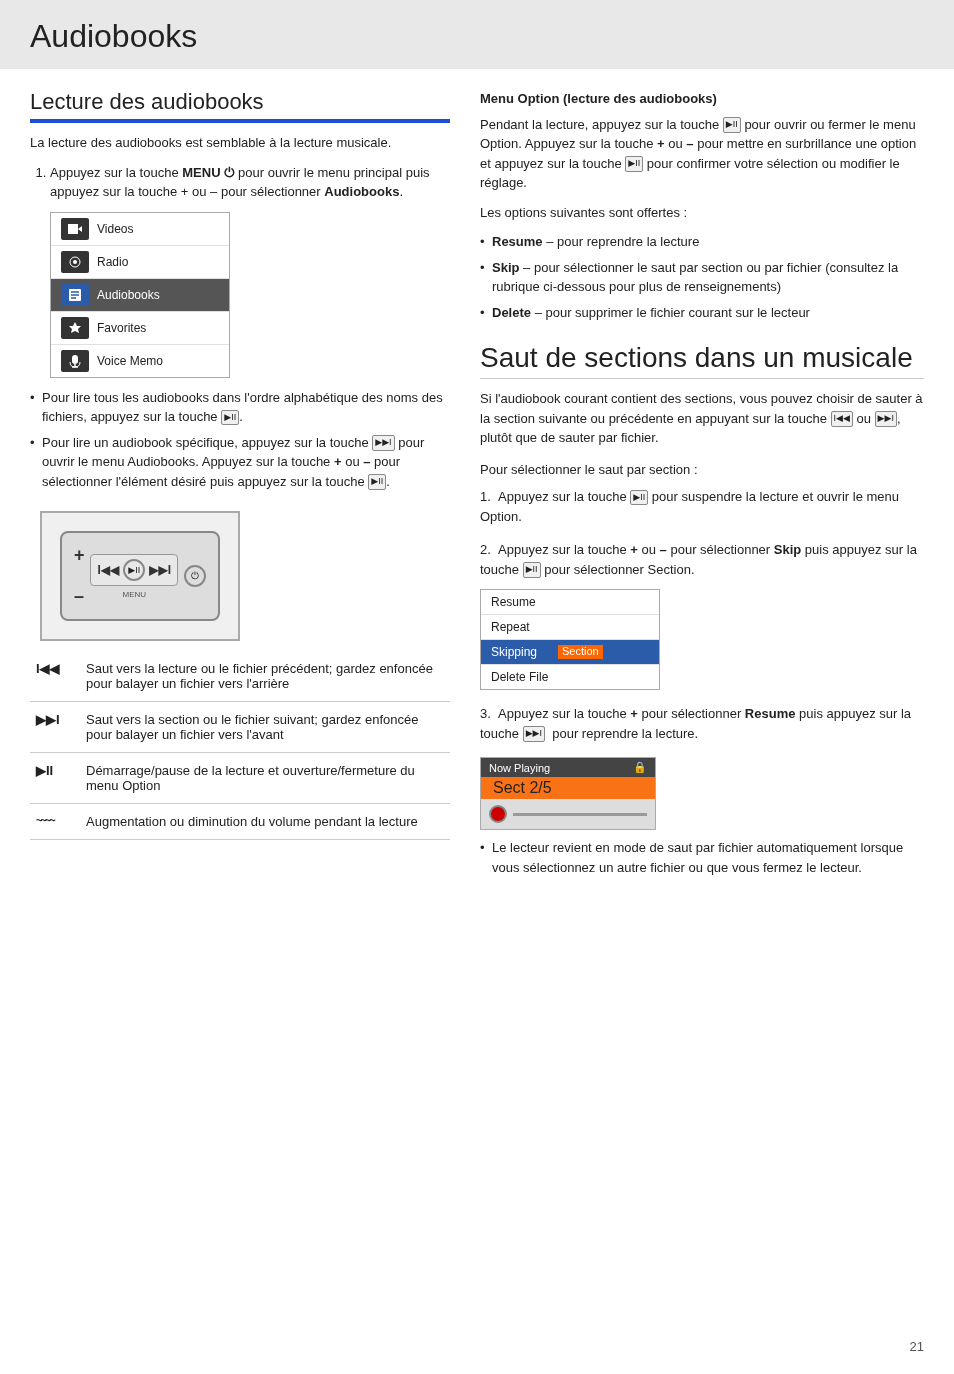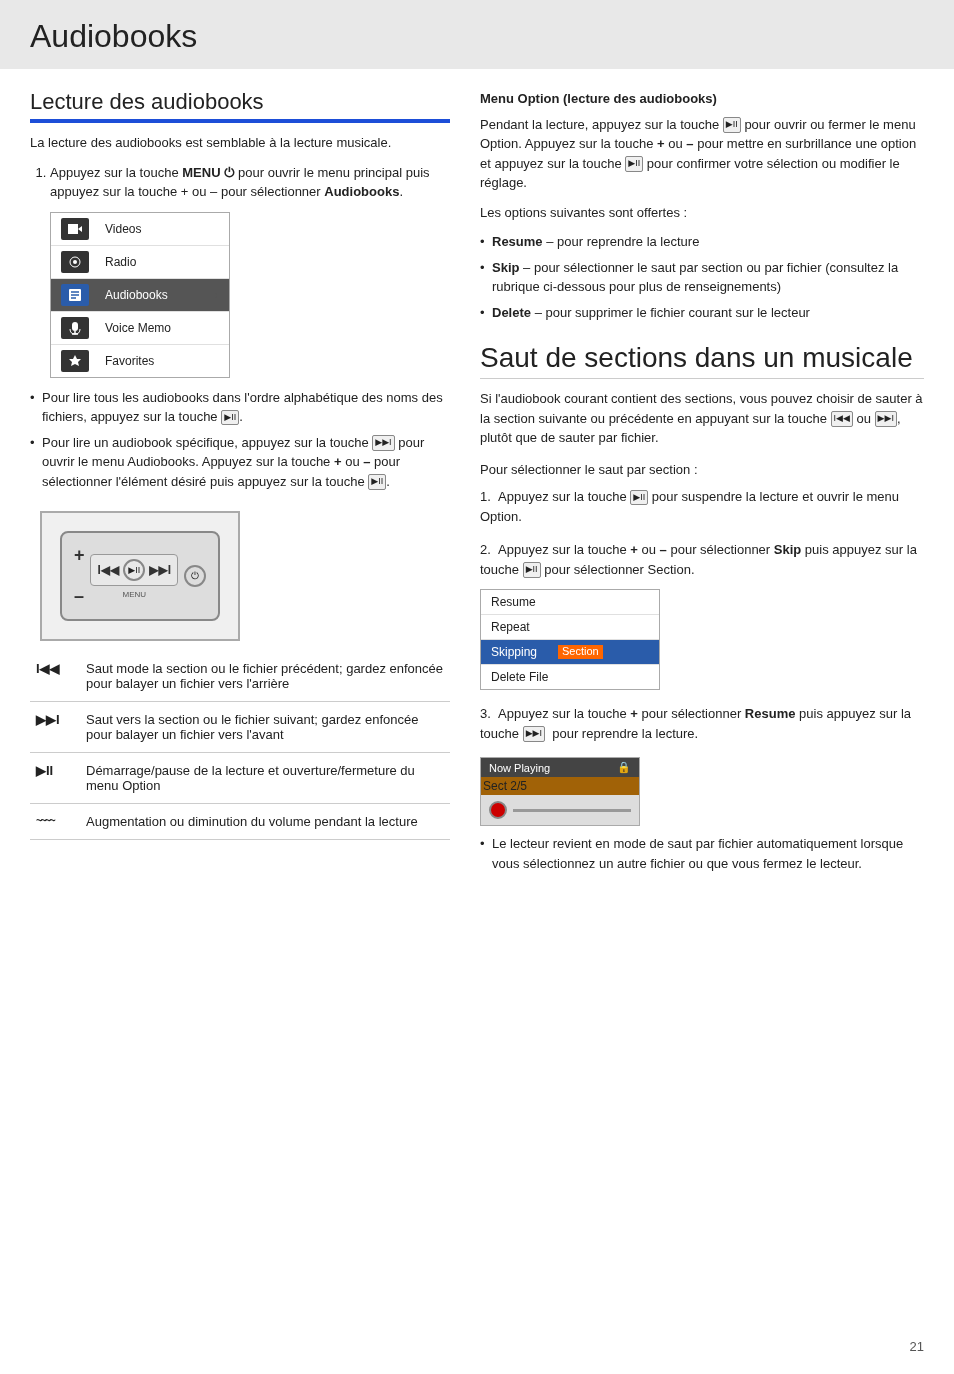--- a/index.html
+++ b/index.html
@@ -99,21 +99,21 @@
     .menu-img {
       border: 1px solid #aaa;
       width: 180px;
       margin: 10px 0 10px 20px;
       font-size: 12px;
     }
     .menu-img-row {
       display: flex;
       align-items: center;
       padding: 5px 10px;
-      gap: 16px;
+      gap: 8px;
       border-bottom: 1px solid #e0e0e0;
     }
     .menu-img-row:last-child { border-bottom: none; }
     .menu-img-row.highlighted {
       background: #555;
       color: #fff;
     }
     .menu-icon {
       width: 28px;
       height: 22px;
@@ -263,37 +263,37 @@
     .skip-menu-row.highlighted .section-label {
       background: #ff6600;
       color: #fff;
       padding: 0 4px;
       font-size: 11px;
     }
 
     
     .now-playing-display {
       border: 1px solid #aaa;
-      width: 160px;
+      width: 176px;
       font-size: 11px;
       margin: 8px 0;
     }
     .now-playing-header {
       background: #444;
       color: #fff;
       padding: 3px 8px;
       display: flex;
       justify-content: space-between;
       align-items: center;
     }
     .now-playing-sect {
-      padding: 2px 2px;
-      background: #a16207;
+      padding: 2px 12px;
+      background: #f97316;
       color: #222;
-      font-size: 12px;
+      font-size: 16px;
     }
     .now-playing-bar {
       padding: 6px 8px;
       background: #ddd;
       display: flex;
       align-items: center;
       gap: 6px;
     }
     .progress-circle {
       width: 18px;
@@ -382,35 +382,35 @@
                   <line x1="4" y1="8" x2="12" y2="8" stroke="#2a5caa" stroke-width="1.5"></line>
                   <line x1="4" y1="11" x2="9" y2="11" stroke="#2a5caa" stroke-width="1.5"></line>
                 </svg>
             </div>
             <span>Audiobooks</span>
             <span class="arrow-right">›</span>
           </div>
           <div class="menu-img-row">
             <div class="menu-icon">
               <svg viewBox="0 0 16 16" fill="white">
+                  <polygon points="8,2 10,6 14,6 11,9 12,13 8,11 4,13 5,9 2,6 6,6"></polygon>
+                </svg>
+            </div>
+            <span>Favorites</span>
+          </div>
+          <div class="menu-img-row">
+            <div class="menu-icon">
+              <svg viewBox="0 0 16 16" fill="white">
                   <rect x="5" y="2" width="6" height="9" rx="3"></rect>
                   <line x1="8" y1="11" x2="8" y2="14" stroke="white" stroke-width="1.5"></line>
                   <line x1="5" y1="14" x2="11" y2="14" stroke="white" stroke-width="1.5"></line>
                   <path d="M3,9 Q3,14 8,14 Q13,14 13,9" stroke="white" stroke-width="1" fill="none"></path>
                 </svg>
             </div>
             <span>Voice Memo</span>
-          </div>
-          <div class="menu-img-row">
-            <div class="menu-icon">
-              <svg viewBox="0 0 16 16" fill="white">
-                  <polygon points="8,2 10,6 14,6 11,9 12,13 8,11 4,13 5,9 2,6 6,6"></polygon>
-                </svg>
-            </div>
-            <span>Favorites</span>
           </div>
         </div>
 
         <ul>
           <li>
             Pour lire tous les audiobooks dans l'ordre alphabétique des noms des fichiers, appuyez sur la touche <span class="inline-sym">▶II</span>.
           </li>
           <li>
             Pour lire un audiobook spécifique, appuyez sur la touche <span class="inline-sym">▶▶I</span> pour ouvrir le menu Audiobooks. Appuyez sur la touche <strong>+</strong> ou <strong>–</strong> pour sélectionner l'élément désiré puis appuyez sur la touche <span class="inline-sym">▶II</span>.
           </li>
@@ -440,21 +440,21 @@
                 <span style="font-size:10px;">⏻</span>
               </div>
             </div>
           </div>
         </div>
 
         <table class="controls-table">
           <tbody>
             <tr>
               <td style="font-weight:bold; font-size:13px;">I◀◀</td>
-              <td>Saut mode la section ou le fichier précédent; gardez enfoncée pour balayer un fichier vers l'arrière</td>
+              <td>Saut vers la lecture ou le fichier précédent; gardez enfoncée pour balayer un fichier vers l'arrière</td>
             </tr>
             <tr>
               <td style="font-weight:bold; font-size:13px;">▶▶I</td>
               <td>Saut vers la section ou le fichier suivant; gardez enfoncée pour balayer un fichier vers l'avant</td>
             </tr>
             <tr>
               <td style="font-weight:bold; font-size:13px;">▶II</td>
               <td>Démarrage/pause de la lecture et ouverture/fermeture du menu Option</td>
             </tr>
             <tr>

